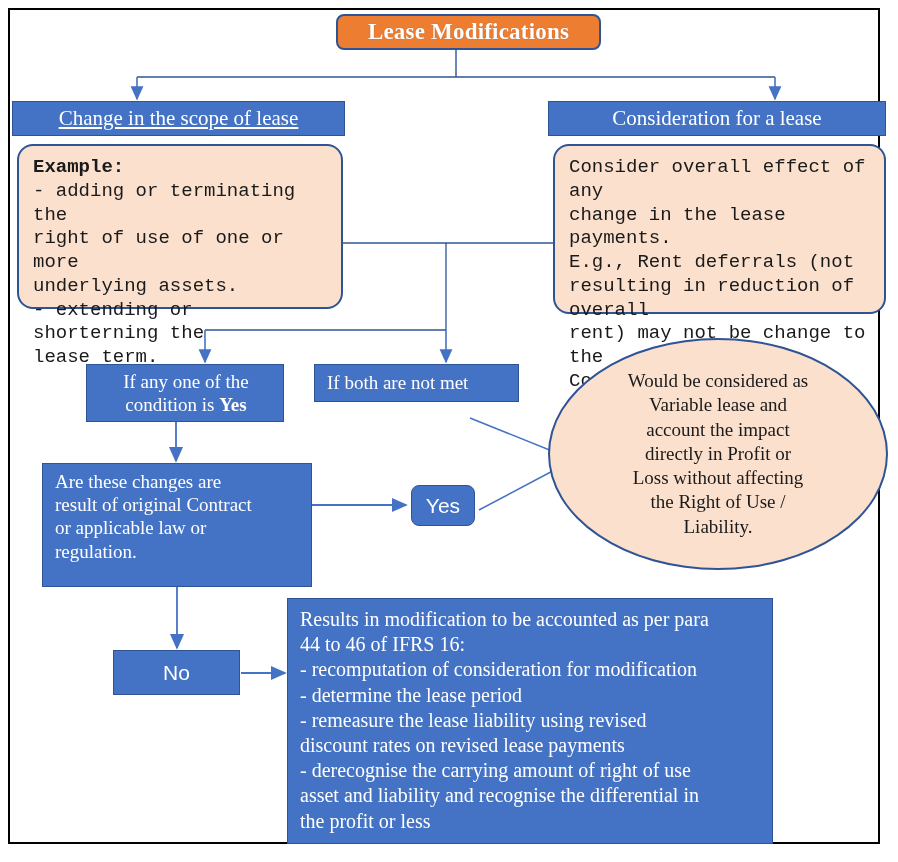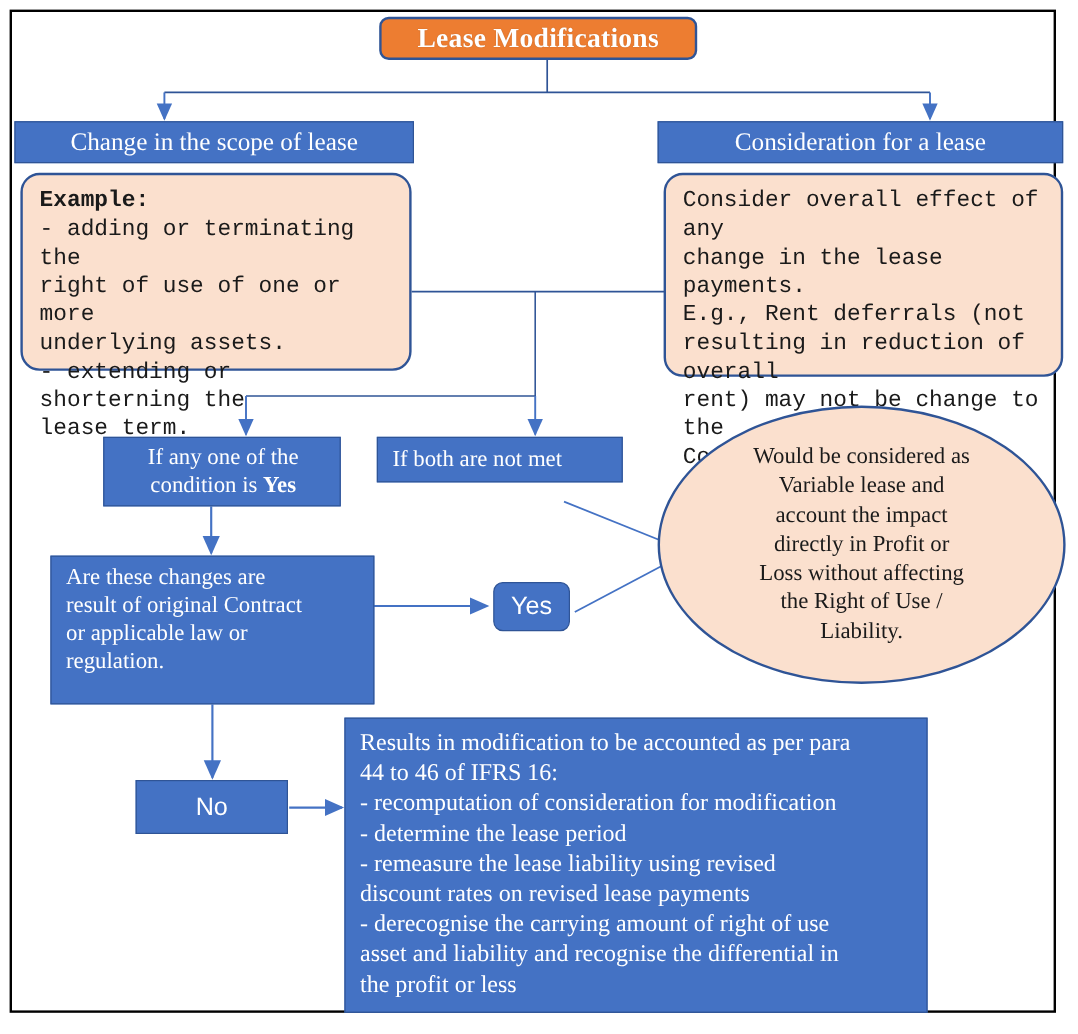--- a/index.html
+++ b/index.html
@@ -140,25 +140,25 @@
 
     <path d="M311,505 L406,505" stroke="#4472C4" stroke-width="1.8" fill="none" marker-end="url(#arwS)"></path>
 
     <path d="M479,510 L562,466" stroke="#4472C4" stroke-width="1.5" fill="none" marker-end="url(#arw)"></path>
 
     <path d="M177,587 L177,648" stroke="#4472C4" stroke-width="1.8" fill="none" marker-end="url(#arwS)"></path>
 
     <path d="M241,673 L285,673" stroke="#4472C4" stroke-width="1.8" fill="none" marker-end="url(#arwS)"></path>
   </svg>
 
-  <div class="node title-pill" style="left:316px; top:14px; width:265px; height:36px;">
+  <div class="node title-pill" style="left:336px; top:14px; width:265px; height:36px;">
     <span class="txt">Lease Modifications</span>
   </div>
 
-  <div class="node blue-bar" style="left:12px; top:101px; width:333px; height:35px;">
+  <div class="node blue-bar" style="left:12px; top:101px; width:333px; height:35px;text-decoration:underline;">
     <span class="txt">Change in the scope of lease</span>
   </div>
 
   <div class="node blue-bar" style="left:548px; top:101px; width:338px; height:35px;">
     <span class="txt">Consideration for a lease</span>
   </div>
 
   <div class="node peach-round" style="left:17px; top:144px; width:326px; height:165px;">
     <div class="txt">
       <div class="b">Example:</div>

